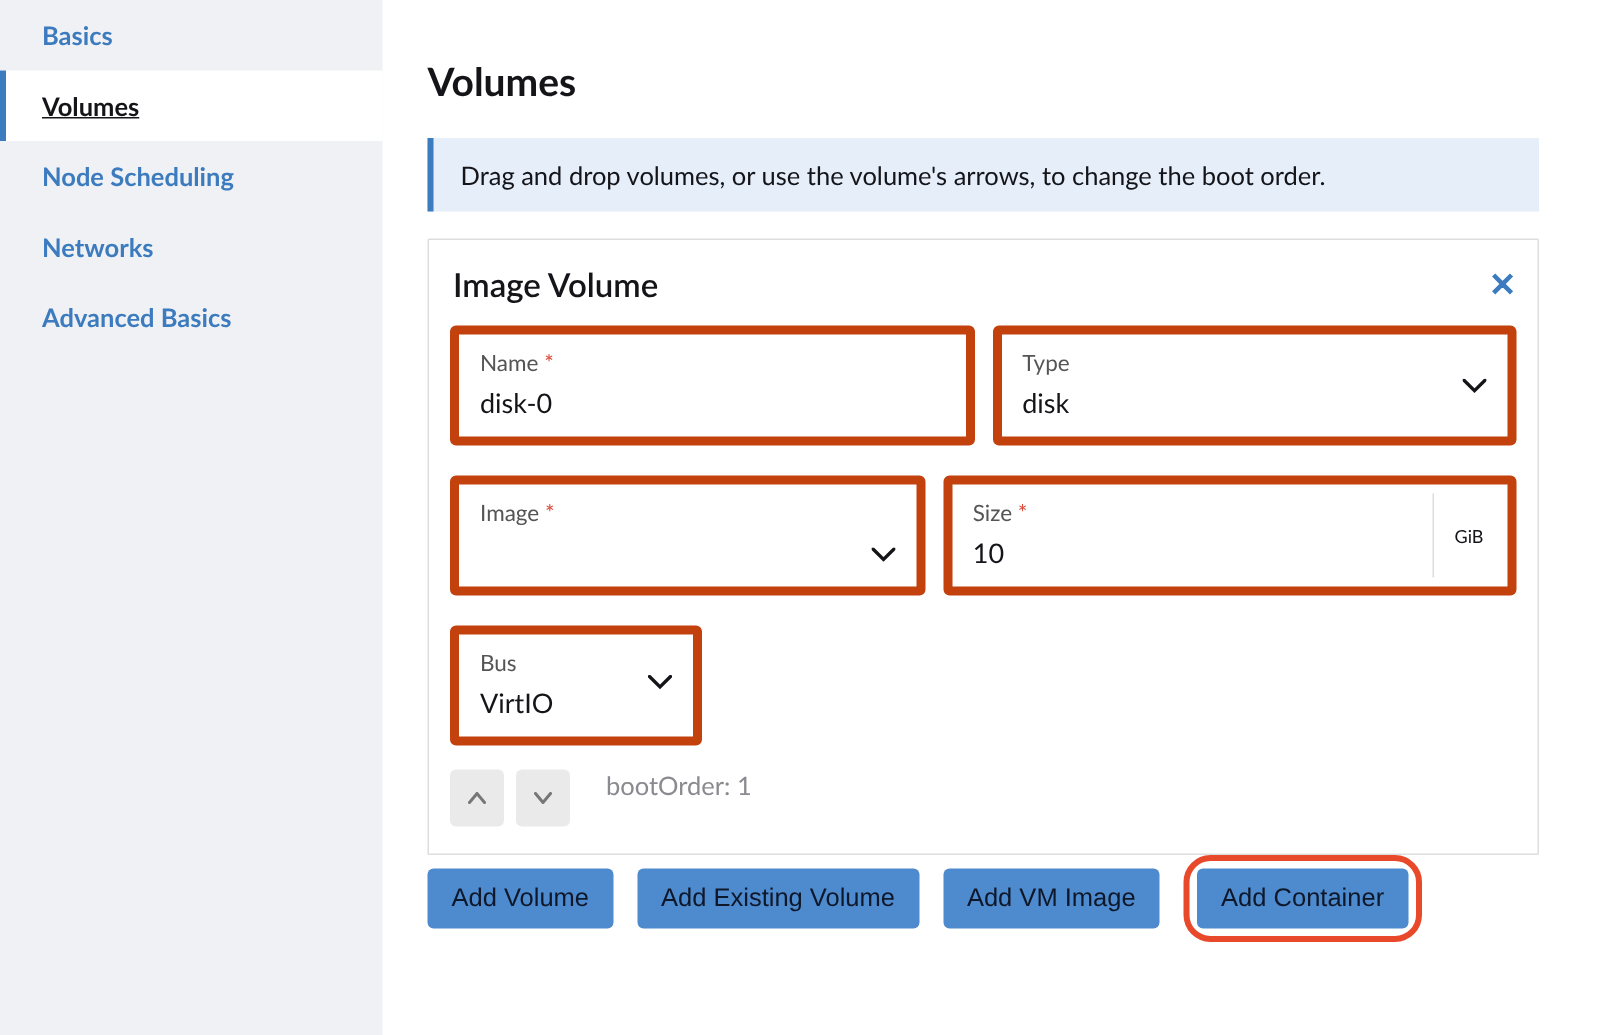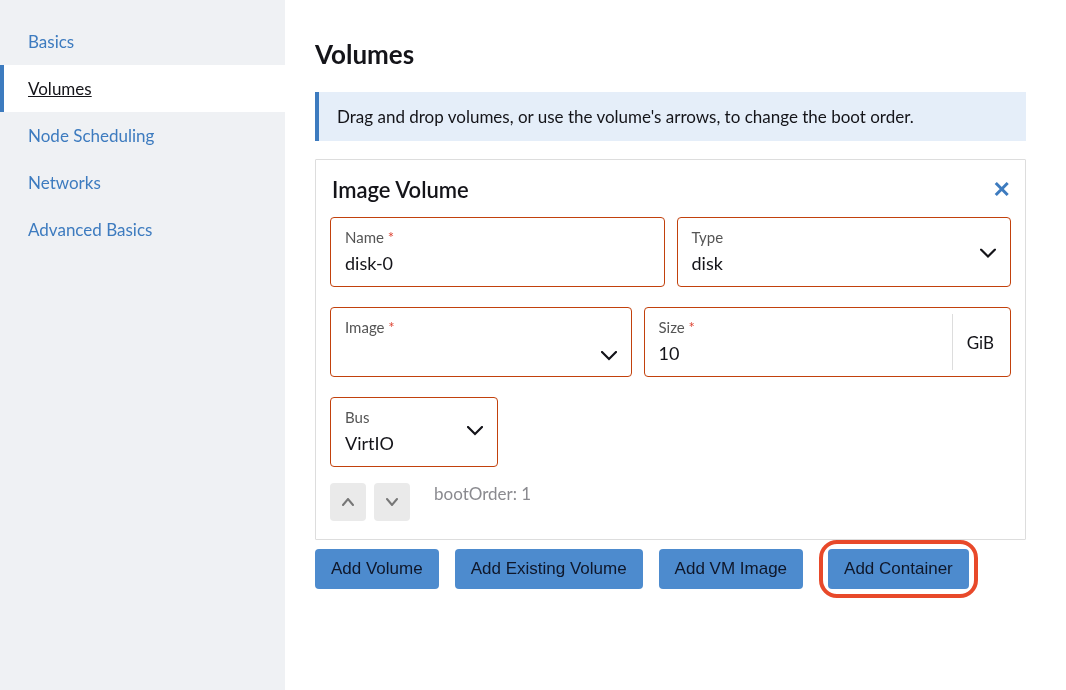--- a/index.html
+++ b/index.html
@@ -13,24 +13,24 @@
       color: #141419;
     }
     .page {
       width: 1066px;
       height: 690px;
       display: flex;
       background: #fff;
       box-shadow: 0 3px 6px rgba(0,0,0,0.06);
     }
     .sidebar {
-      width: 285px;
+      width: 255px;
       background: #eff1f4;
-      padding-top: 18px;
       flex-shrink: 0;
+      font-weight: bold;
     }
     .sidebar-item {
       padding: 13px 28px;
       color: #3d7bbf;
       font-size: 17px;
       cursor: pointer;
     }
     .sidebar-item.active {
       background: #fff;
       color: #141419;
@@ -84,21 +84,21 @@
       cursor: pointer;
       line-height: 1;
     }
 
     .field-row {
       display: flex;
       gap: 12px;
       margin-bottom: 20px;
     }
     .field {
-      border: 1px solid #c2410c;
+      border: 6px solid #c2410c;
       border-radius: 4px;
       padding: 10px 14px 12px 14px;
       display: flex;
       flex-direction: column;
       position: relative;
       background: #fff;
     }
     .field-half { flex: 1; }
     .field-small { width: 168px; }
     .field-label {
@@ -136,21 +136,21 @@
       right: 14px;
       top: 22px;
       font-size: 16px;
       color: #141419;
     }
     .unit-suffix {
       position: absolute;
       right: 16px;
       top: 50%;
       transform: translateY(-50%);
-      font-size: 17px;
+      font-size: 12px;
       color: #141419;
       border-left: 1px solid #ddd;
       padding-left: 14px;
       height: 56px;
       display: flex;
       align-items: center;
       text-align: center;
     }
 
     .volume-footer {

